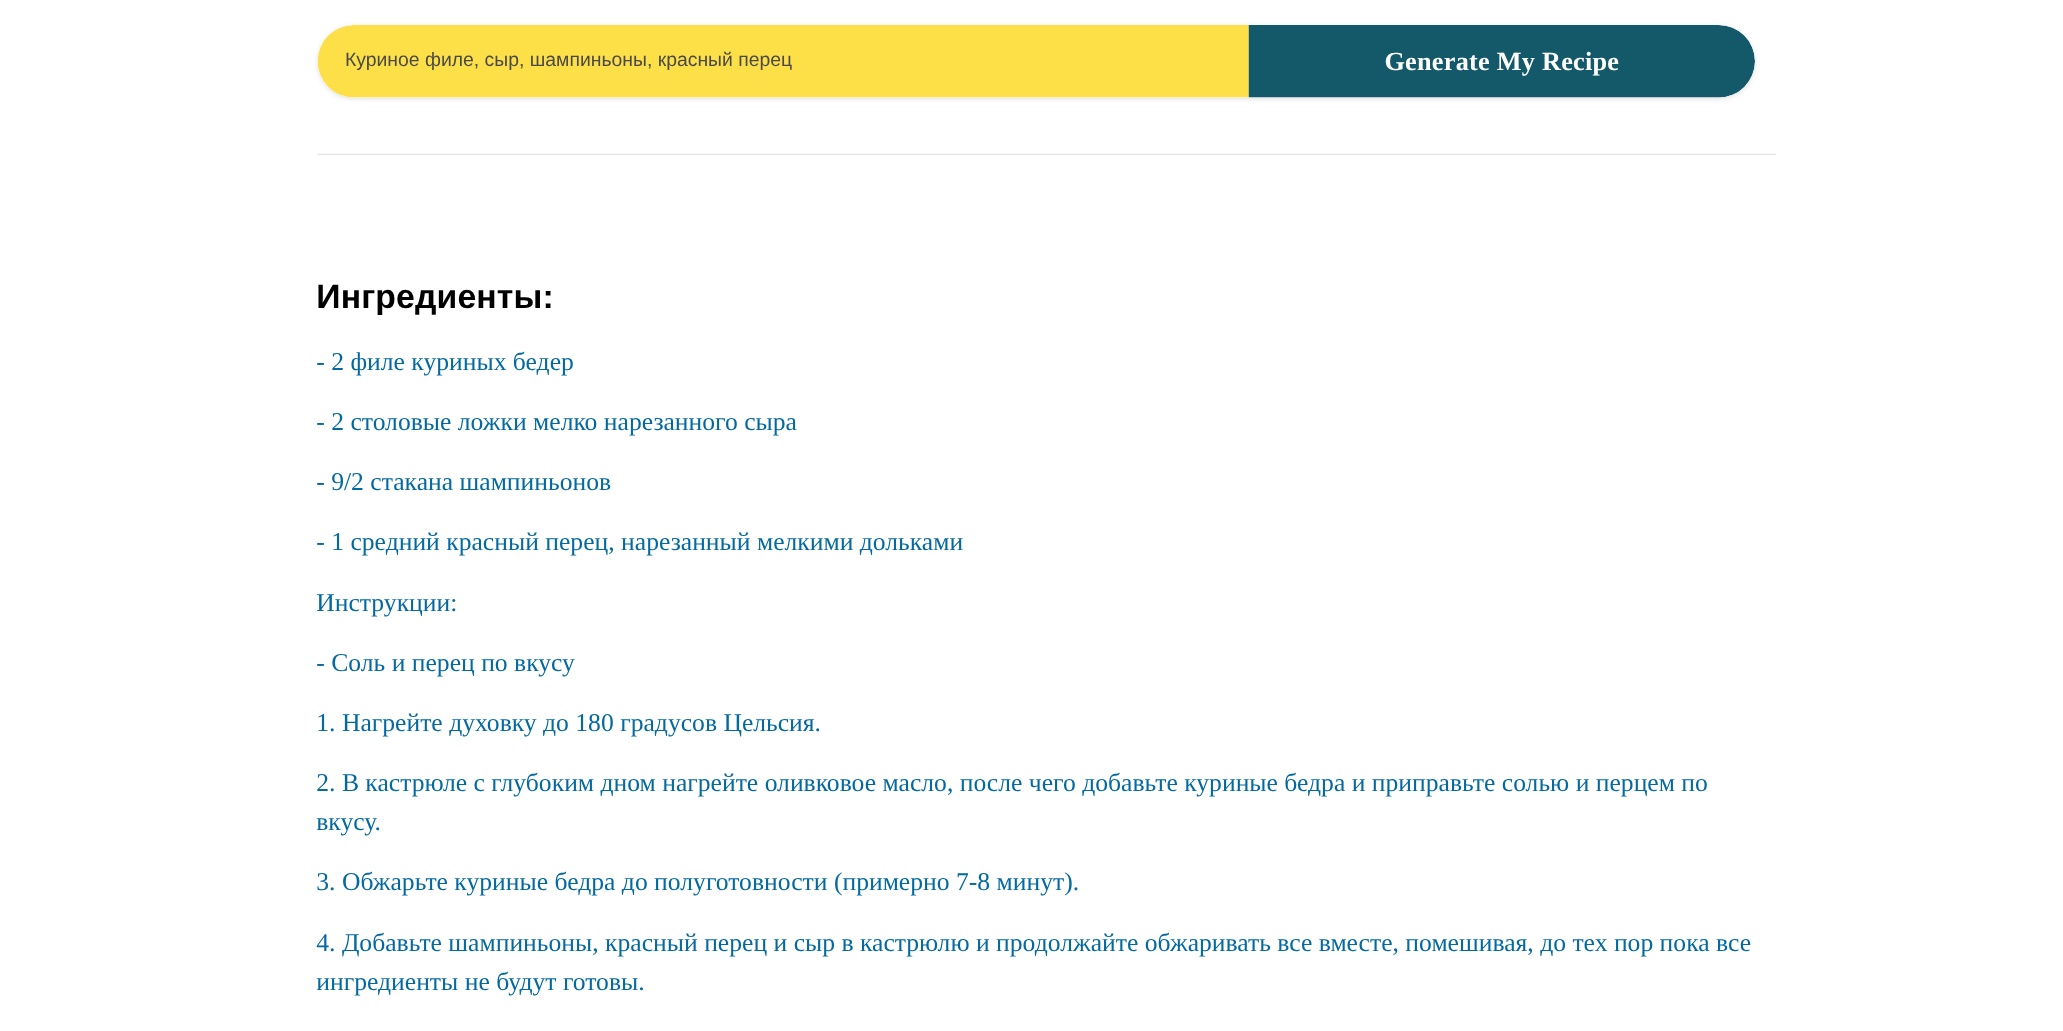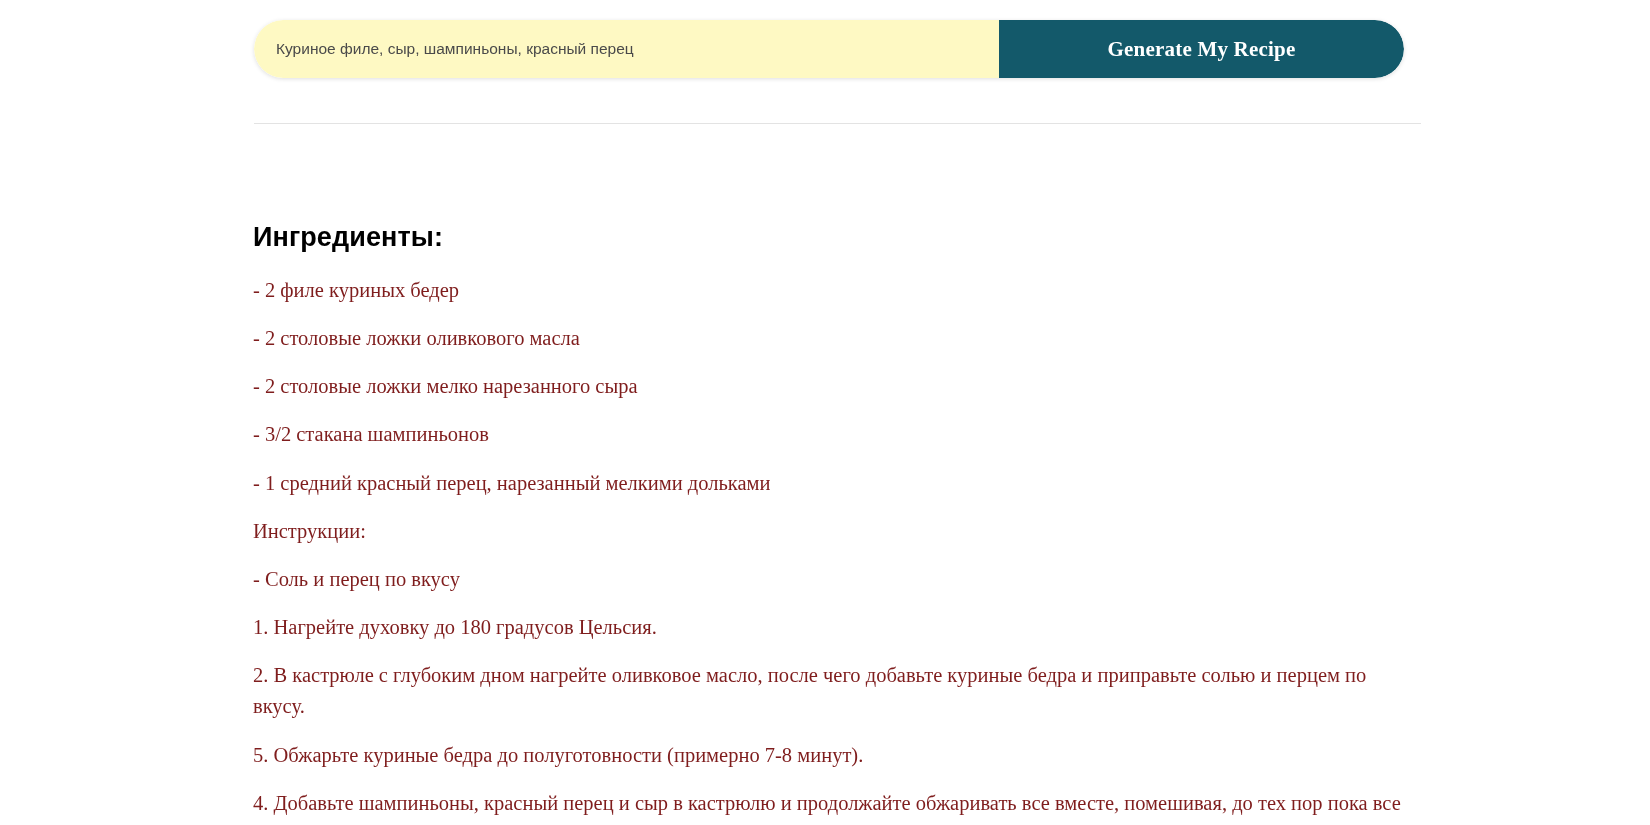--- a/index.html
+++ b/index.html
@@ -38,21 +38,21 @@
   }
   .search-input {
     flex: 0 0 745px;
     height: 58px;
     border: none;
     outline: none;
     padding: 0 0 0 22px;
     font-family: "Liberation Sans", sans-serif;
     font-size: 15.5px;
     color: #4a4a4a;
-    background: #fef9c3;
+    background: #fde047;
     border-top-left-radius: 29px;
     border-bottom-left-radius: 29px;
   }
   .search-input::placeholder { color: #8a8a8a; }
   .generate-btn {
     flex: 1 1 auto;
     height: 58px;
     border: none;
     background: #13596a;
     color: #ffffff;
@@ -87,47 +87,46 @@
     font-size: 27px;
     font-weight: bold;
     color: #000000;
     margin: 0 0 22px 0;
     letter-spacing: .1px;
   }
   .line {
     font-family: "Liberation Serif", serif;
     font-size: 20.5px;
     line-height: 1.52;
-    color: #7f1d1d;
+    color: #0369a1;
     margin: 0 0 17px 0;
   }
   .line.wrap { margin-bottom: 17px; }
   .line:last-child { margin-bottom: 0; }
 </style>
 </head>
 <body>
 
 <div class="page">
 
   <div class="search-wrap">
     <input class="search-input" type="text" placeholder="Куриное филе, сыр, шампиньоны, красный перец" value="Куриное филе, сыр, шампиньоны, красный перец" style="">
     <button class="generate-btn">Generate My Recipe</button>
   </div>
 
   <div class="divider"></div>
 
   <div class="content">
     <h2 class="recipe-title">Ингредиенты:</h2>
     <p class="line">- 2 филе куриных бедер</p>
-    <p class="line">- 2 столовые ложки оливкового масла</p>
     <p class="line">- 2 столовые ложки мелко нарезанного сыра</p>
-    <p class="line">- 3/2 стакана шампиньонов</p>
+    <p class="line">- 9/2 стакана шампиньонов</p>
     <p class="line">- 1 средний красный перец, нарезанный мелкими дольками</p>
     <p class="line">Инструкции:</p>
     <p class="line">- Соль и перец по вкусу</p>
     <p class="line">1. Нагрейте духовку до 180 градусов Цельсия.</p>
     <p class="line wrap">2. В кастрюле с глубоким дном нагрейте оливковое масло, после чего добавьте куриные бедра и приправьте солью и перцем по вкусу.</p>
-    <p class="line">5. Обжарьте куриные бедра до полуготовности (примерно 7-8 минут).</p>
+    <p class="line">3. Обжарьте куриные бедра до полуготовности (примерно 7-8 минут).</p>
     <p class="line wrap">4. Добавьте шампиньоны, красный перец и сыр в кастрюлю и продолжайте обжаривать все вместе, помешивая, до тех пор пока все ингредиенты не будут готовы.</p>
 
   </div>
 
 </div>
 
 </body></html>

